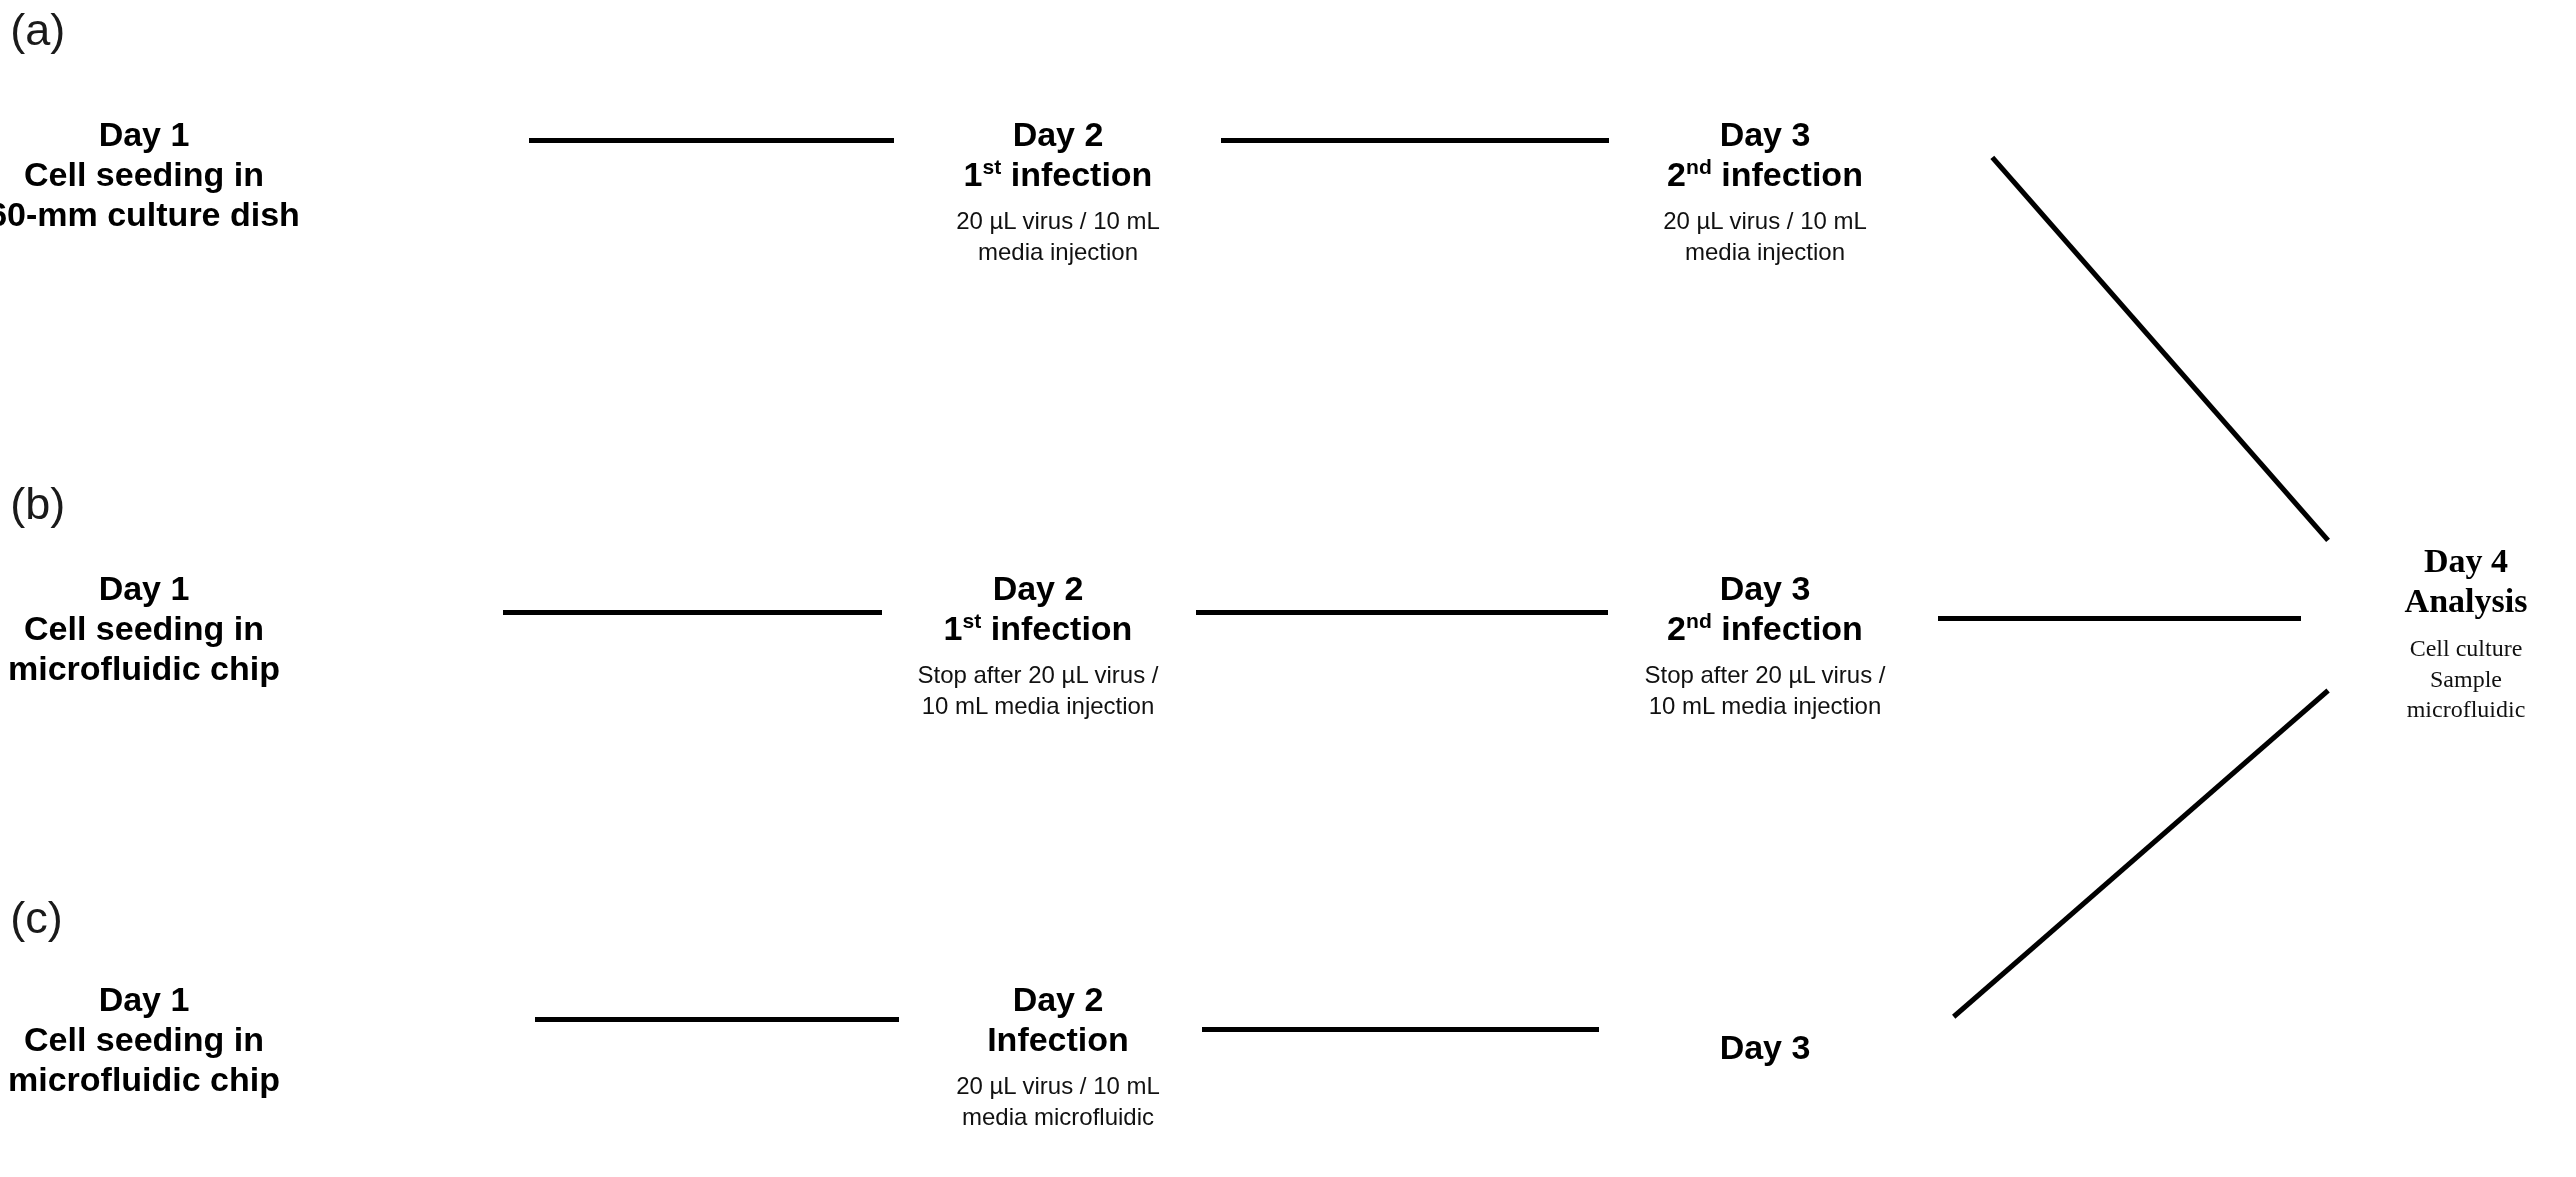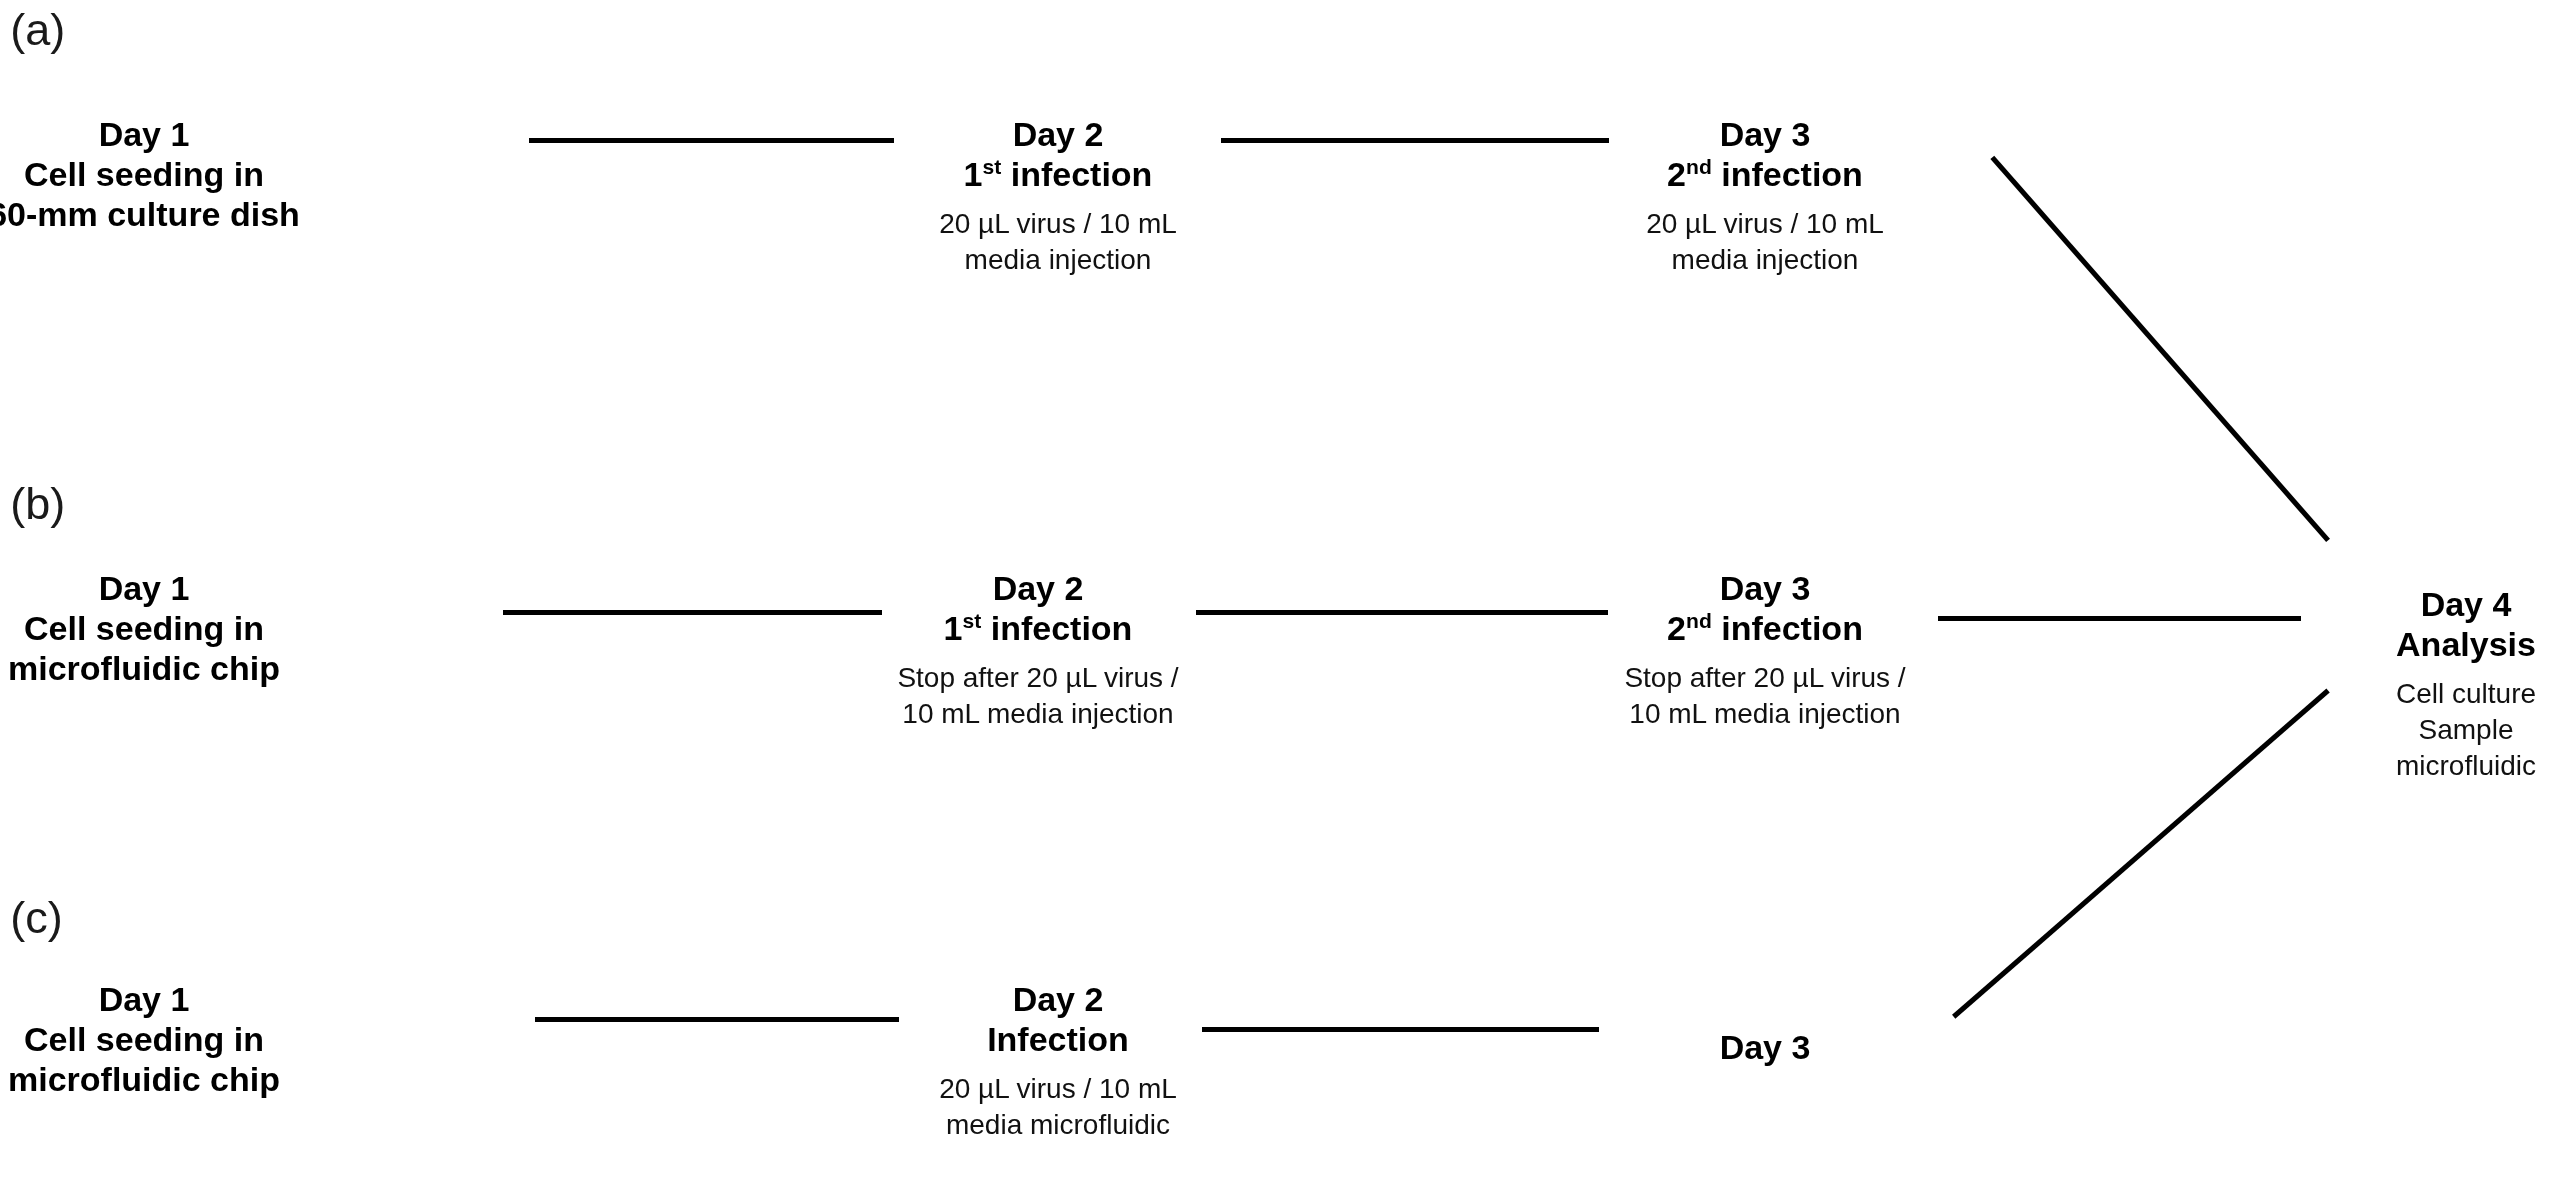--- a/index.html
+++ b/index.html
@@ -43,21 +43,21 @@
     line-height: 1.18;
     color: #000;
   }
   .node-bold {
     font-size: 34px;
     font-weight: bold;
     line-height: 1.18;
     color: #000;
   }
   .node-light {
-    font-size: 28px;
+    font-size: 24px;
     font-weight: 400;
     line-height: 1.28;
     color: #111;
   }
   .node-light.gap {
     margin-top: 11.7px;
   }
   sup {
     font-size: 0.62em;
     vertical-align: super;
@@ -132,21 +132,21 @@
 
   <div class="node" style="left:1765px; top:568px;">
     <div class="node-title">Day 3</div>
     <div class="node-bold"><span>2</span><sup>nd</sup><span> infection</span></div>
     <div class="node-light gap">Stop after 20 µL virus /</div>
     <div class="node-light">10 mL media injection</div>
   </div>
 
   <div class="hline" style="left:1938px; top:616px; width:363px;"></div>
 
-  <div class="node" style="left:2466px; top:584px;">
+  <div class="node" style="left:2466px; top:541px;font-family:Liberation Serif, serif;">
     <div class="node-title">Day 4</div>
     <div class="node-bold">Analysis</div>
     <div class="node-light gap">Cell culture</div>
     <div class="node-light">Sample</div>
     <div class="node-light">microfluidic</div>
   </div>
 
   <div class="panel-label" style="left:10.2px; top:895px;">(c)</div>
 
   <div class="node" style="left:144px; top:979px;">

